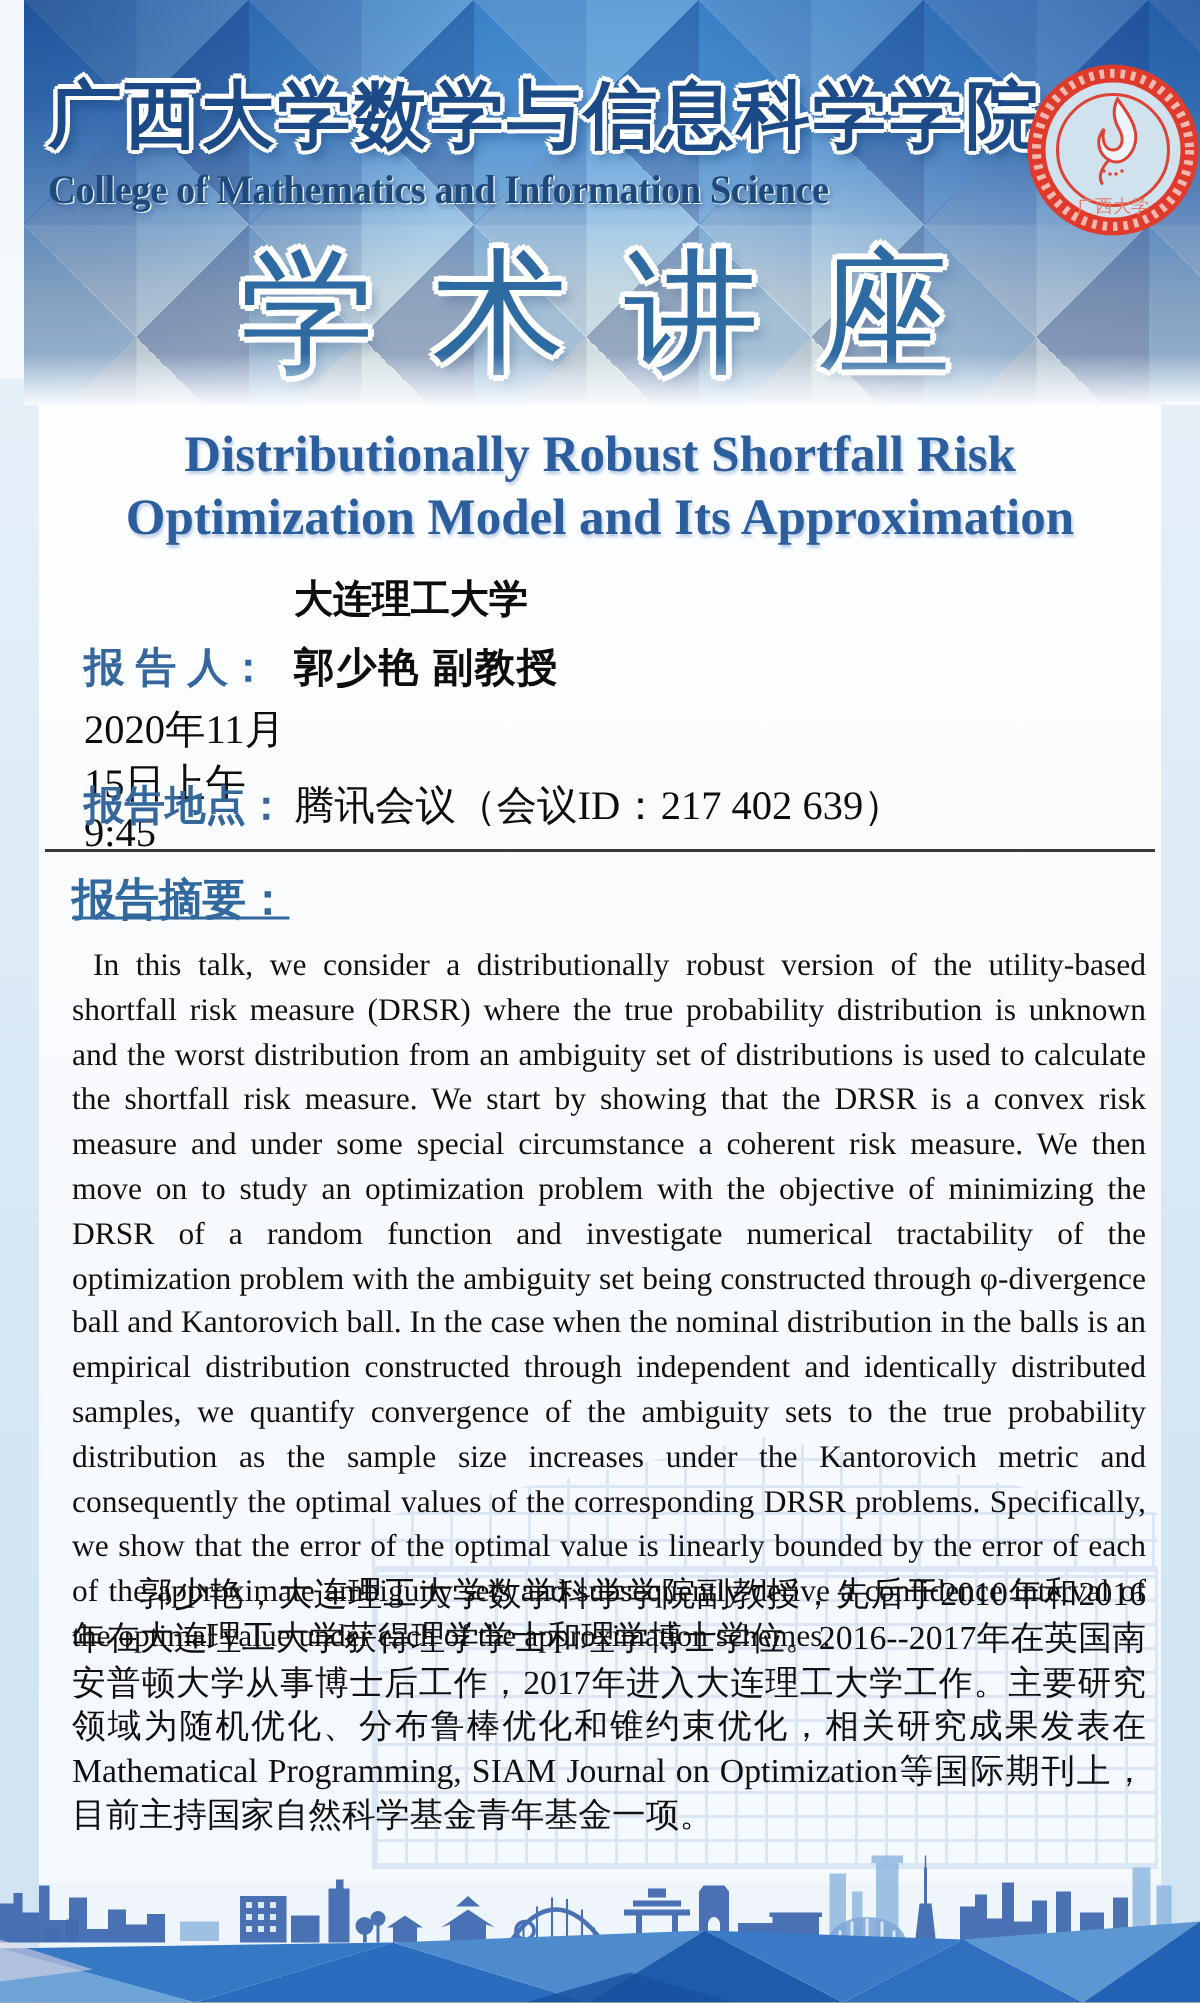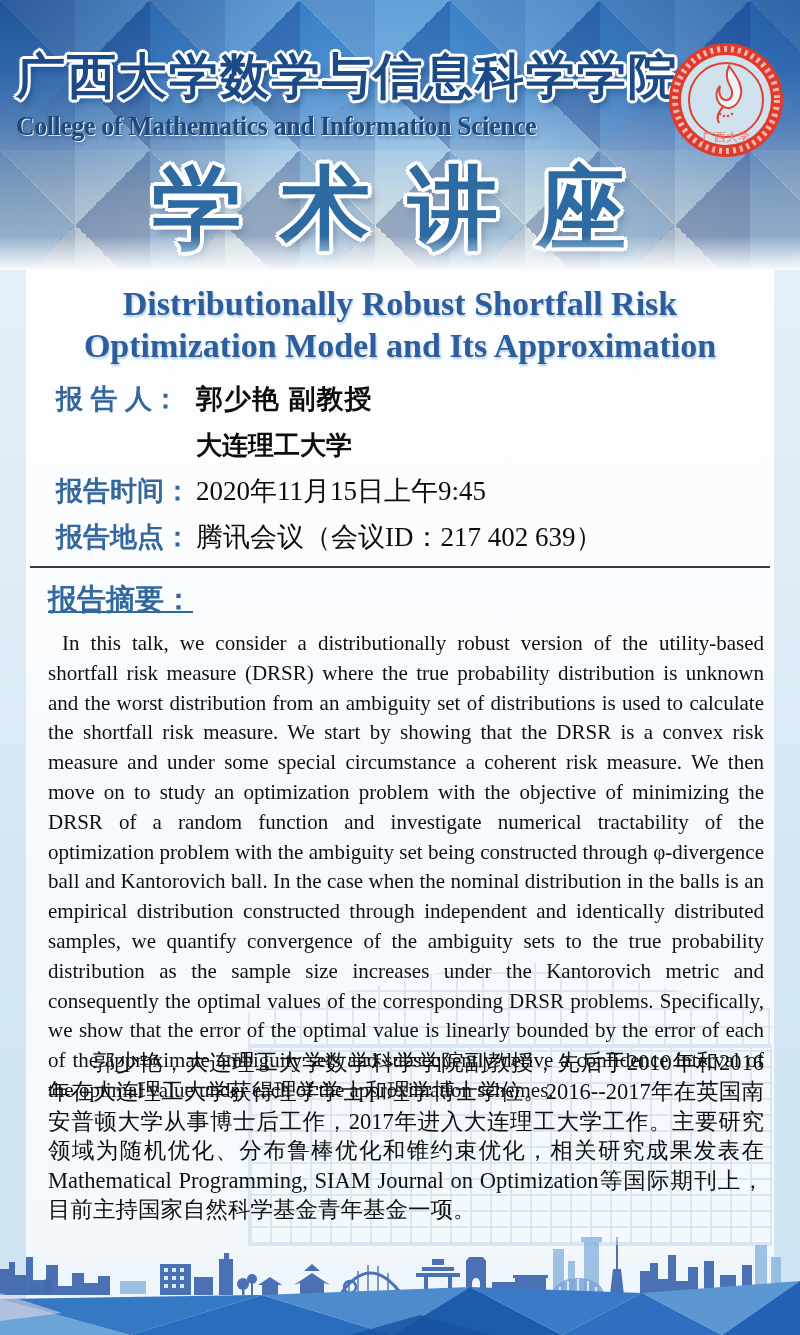--- a/index.html
+++ b/index.html
@@ -10,21 +10,21 @@
     overflow:hidden;
     font-family:"Liberation Sans", sans-serif;
   }
   .side-strip{position:absolute;top:252px;bottom:0;width:26px;z-index:0;
     background:linear-gradient(180deg,#e6f0f9 0%,#d5e7f4 60%,#cfe3f2 100%);}
   .side-strip.left{left:0;} .side-strip.right{right:0;}
   .panel{position:absolute;left:26px;right:26px;top:252px;bottom:80px;z-index:0;
     background:linear-gradient(180deg,#fdfeff 0%,#f7fafd 60%,#f4f9fd 100%);}
 
   
-  .hero{position:absolute;top:0;left:0;right:0;height:268px;z-index:1;}
+  .hero{position:absolute;top:0;left:16px;right:0;height:268px;z-index:1;}
   .mosaic{position:absolute;inset:0;
     background:
       radial-gradient(circle at 0% 0%, rgba(8,40,110,.50), rgba(8,40,110,0) 38%),
       radial-gradient(circle at 100% 0%, rgba(8,45,125,.45), rgba(8,45,125,0) 42%),
       repeating-conic-gradient(from 45deg, rgba(10,60,140,.40) 0deg 90deg, rgba(255,255,255,.07) 90deg 180deg, rgba(30,110,190,.36) 180deg 270deg, rgba(205,230,248,.28) 270deg 360deg),
       repeating-conic-gradient(from 45deg, rgba(18,80,160,.28) 0deg 90deg, rgba(255,255,255,.12) 90deg 180deg, rgba(90,160,220,.24) 180deg 270deg, rgba(238,246,252,.20) 270deg 360deg),
       linear-gradient(180deg,#2f7cc6 0%,#4f95d4 30%,#9ec4e4 52%,#e0e3d9 72%,#f4efdf 88%,#f7f2e4 100%);
     background-size:auto,auto,150px 150px,150px 150px,100% 100%;
     background-position:0 0,0 0,0 0,75px 75px,0 0;}
   .hero::after{content:"";position:absolute;left:0;right:0;bottom:-2px;height:34px;
@@ -40,21 +40,21 @@
     position:absolute;top:111px;left:16px;
     font-size:27px;font-weight:bold;color:#1d4a7a;
     font-family:"Liberation Serif","DejaVu Serif",serif;
     transform:scaleX(.95);transform-origin:left center;letter-spacing:-.3px;
     text-shadow:1px 1px 0 rgba(255,255,255,.85),2px 3px 4px rgba(20,60,120,.35);
     white-space:nowrap;}
   .seal{position:absolute;top:40px;left:666px;width:120px;height:120px;}
   .banner-title{
     position:absolute;top:148px;left:0;right:0;text-align:center;
     padding-left:16px;letter-spacing:38px;
-    font-size:90px;font-weight:bold;color:#2f6ba3;
+    font-size:90px;font-weight:normal;color:#2f6ba3;
     font-family:"Liberation Serif","DejaVu Serif",serif;
     text-shadow:-3px -3px 0 #fff,3px -3px 0 #fff,-3px 3px 0 #fff,3px 3px 0 #fff,
       0 -4px 0 #fff,0 4px 0 #fff,-4px 0 0 #fff,4px 0 0 #fff,5px 7px 8px rgba(50,85,130,.45);
     white-space:nowrap;}
 
   
   .talk-title{position:absolute;top:268px;left:50px;right:50px;z-index:2;
     text-align:center;font-family:"Liberation Serif","DejaVu Serif",serif;
     font-size:34px;line-height:42px;font-weight:bold;color:#2c5d9c;
     text-shadow:1px 2px 2px rgba(130,165,205,.55);margin-top:15px;}
@@ -124,29 +124,28 @@
         <text x="60" y="101" font-size="12" fill="#e57a6e" text-anchor="middle">广西大学</text>
       </svg>
     </div>
     <div class="banner-title">学术讲座</div>
   </header>
 
   <div class="talk-title">Distributionally Robust Shortfall Risk Optimization Model and Its Approximation</div>
 
   <section class="info">
     <div class="info-row">
+      <span class="info-label"></span>
+      <span class="info-value v-affil">大连理工大学</span>
+    </div>
+    <div class="info-row">
       <span class="info-label">报 告 人：</span>
       <span class="info-value v-name">郭少艳 副教授</span>
     </div>
     <div class="info-row">
-      <span class="info-label"></span>
-      <span class="info-value v-affil">大连理工大学</span>
-    </div>
-    <div class="info-row">
-      <span class="info-label">报告时间：</span>
       <span class="info-value v-serif">2020年11月15日上午9:45</span>
     </div>
     <div class="info-row">
       <span class="info-label">报告地点：</span>
       <span class="info-value v-serif">腾讯会议（会议ID：217 402 639）</span>
     </div>
   </section>
 
   <hr class="divider">
 

